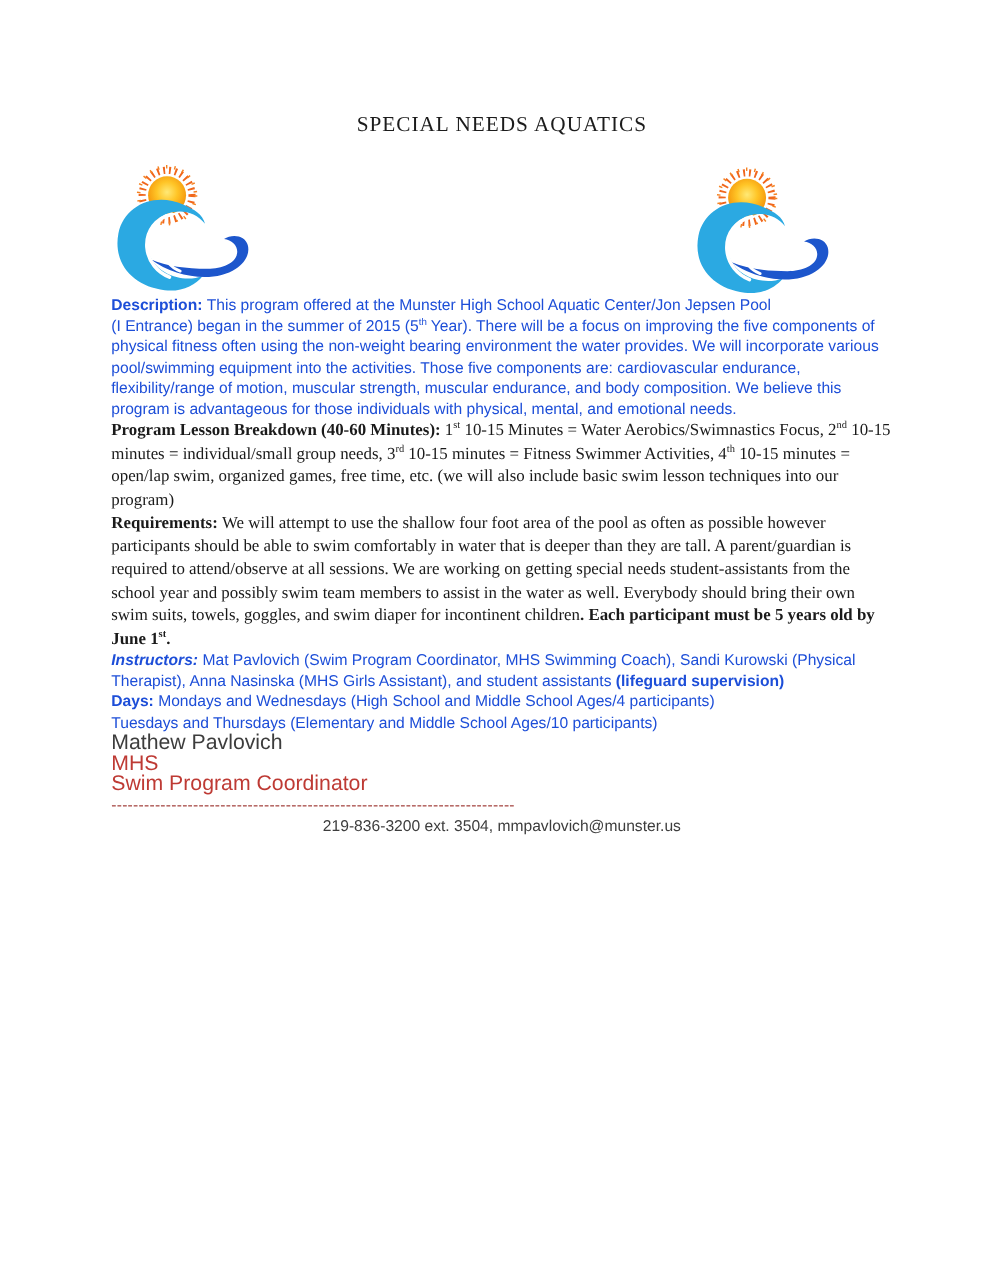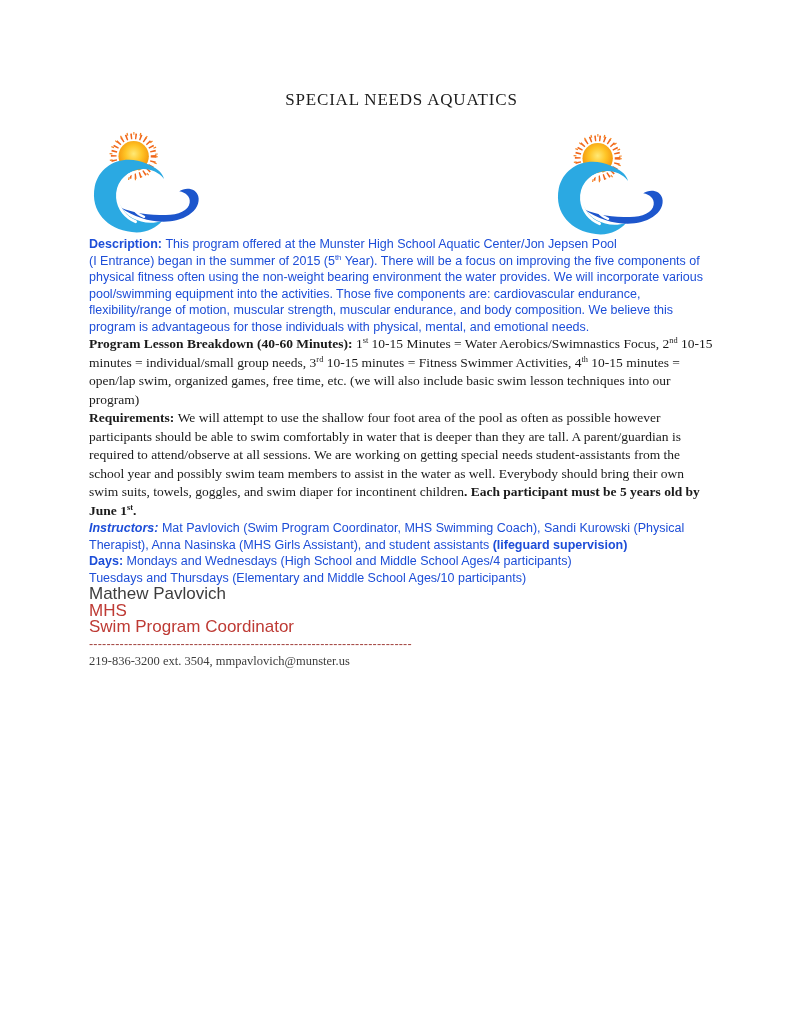--- a/index.html
+++ b/index.html
@@ -23,22 +23,22 @@
   .instructors{margin-bottom:15px;}
   .timecost{margin-bottom:14px;}
   .weeks{margin-bottom:12px;}
   .days{margin-bottom:19px;}
   .chairlift{margin-bottom:12px;}
   .more-heading{margin:0;font-family:"Liberation Serif",serif;font-size:13.5px;
                 line-height:18px;font-weight:bold;color:#1a1a1a;}
   .contact-line{font-family:"Liberation Sans",sans-serif;font-size:17px;line-height:16.6px;}
   .divider{font-family:"Liberation Sans",sans-serif;font-size:12.5px;line-height:16px;
            letter-spacing:0.2px;white-space:nowrap;}
-  .phone{margin-top:1px;font-family:Liberation Serif, serif;font-size:12.5px;
-         line-height:16.5px;color:#3d3d3d;}
+  .phone{margin-top:1px;font-family:Liberation Sans, sans-serif;font-size:12.5px;
+         line-height:16.5px;color:#3d3d3d;text-align:center;}
 </style>
 </head>
 <body>
 
 <svg width="0" height="0" style="position:absolute" aria-hidden="true">
   <defs>
     <radialGradient id="sunGrad" cx="50%" cy="42%" r="60%">
       <stop offset="0%" stop-color="#FFE976"></stop>
       <stop offset="45%" stop-color="#FFC527"></stop>
       <stop offset="100%" stop-color="#F28C05"></stop>

